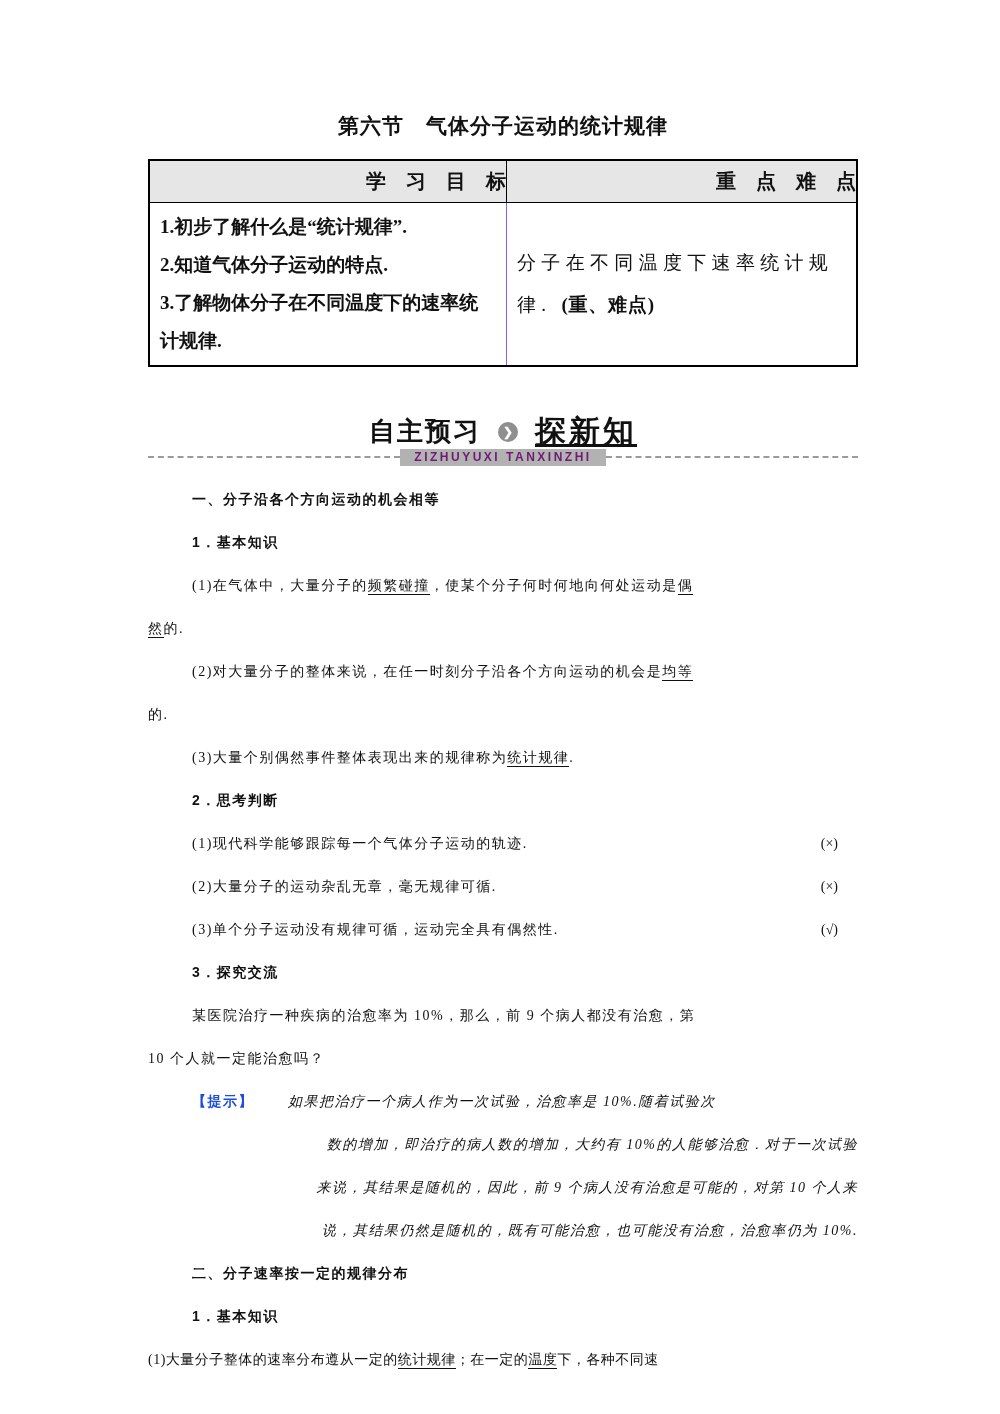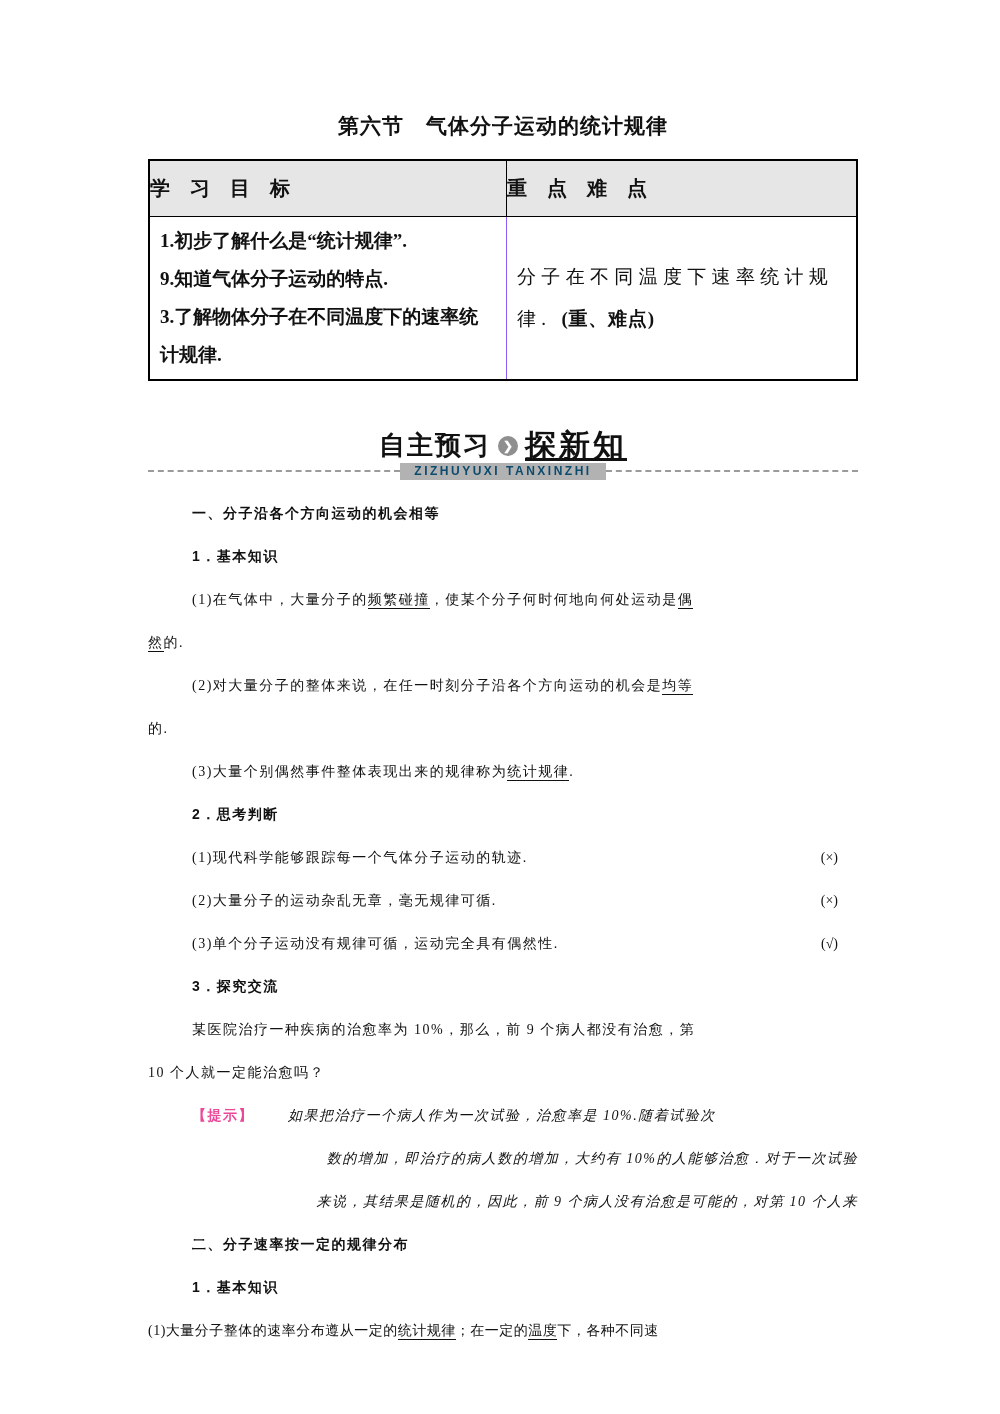--- a/index.html
+++ b/index.html
@@ -15,83 +15,83 @@
   .title {
     font-family:"Liberation Sans", sans-serif;
     font-size:21px; font-weight:bold; text-align:center; letter-spacing:1px;
   }
 
   
   .obj-table { width:100%; border-collapse:collapse; margin-top:19px; border:2px solid #000; }
   .obj-table th {
     border:1px solid #000; background:#e6e6e6;
     font-family:"Liberation Sans", sans-serif;
-    font-size:20px; font-weight:bold; height:56px; text-align:left;
+    font-size:20px; font-weight:bold; height:42px; text-align:right;
   }
   .obj-table th:first-child { width:50.5%; }
   .obj-table td { border:1px solid #8b5cf6; vertical-align:middle; padding:5px 10px; }
   .obj-cell { font-weight:bold; font-size:19px; line-height:38px; }
   .kp-cell { font-size:19px; line-height:42px; letter-spacing:0.28em; }
   .kp-cell .b { font-weight:bold; letter-spacing:0.04em; }
 
   
   .banner { margin-top:13px; }
-  .banner-text { display:flex; align-items:center; justify-content:center; gap:7px; position:relative; z-index:2;margin-top:44px; }
+  .banner-text { display:flex; align-items:center; justify-content:center; gap:17px; position:relative; z-index:2;margin-top:44px; }
   .banner-left {
     font-family:"Liberation Sans", sans-serif;
     font-size:26px; font-weight:bold; letter-spacing:2px;
   }
   .banner-right {
     font-family:"Liberation Sans", sans-serif;
     font-size:31px; font-weight:900; letter-spacing:3px;text-decoration:underline;
   }
   .banner-icon {
     width:20px; height:20px; border-radius:50%; background:#8f8f8f;
     display:inline-flex; align-items:center; justify-content:center; flex:0 0 auto;
   }
   .chev { color:#fff; font-size:12px; font-weight:bold; font-family:"Liberation Sans", sans-serif; line-height:1; }
   .banner-rule { display:flex; align-items:center; margin-top:-4px; position:relative; z-index:1; }
   .dash { flex:1; border-top:2px dashed #9b9b9b; height:0; }
   .pinyin-bar {
-    background:#b2b2b2; color:#0c4a6e;
+    background:#b2b2b2; color:#701a75;
     font-family:"Liberation Sans", sans-serif;
     font-size:12px; font-weight:bold; letter-spacing:2.5px;
     padding:1px 14px; line-height:15px; white-space:nowrap;
   }
 
   
   .bodytext { margin-top:12px; font-size:14px; letter-spacing:1.5px; }
   .line { line-height:43px; white-space:nowrap; }
   .indent { padding-left:44px; }
   .h { font-family:"Liberation Sans", sans-serif; font-weight:bold; }
   .u { border-bottom:1.6px solid #111; padding-bottom:1px;font-family:Liberation Serif, serif; }
   .judge { display:flex; justify-content:space-between; }
   .mark { letter-spacing:0; padding-right:20px; }
-  .m { color:#ec4899; font-weight:bold; font-family:"Liberation Sans", sans-serif; }
+  .m { color:#1d4ed8; font-weight:bold; font-family:"Liberation Sans", sans-serif; }
   .kai { font-style:italic;text-align:right; }
   .gap { margin-left:34px; }
   .tight { letter-spacing:0.5px; }
 </style>
 </head>
 <body>
 
 <div class="page">
 
   <h1 class="title">第六节　气体分子运动的统计规律</h1>
 
   <table class="obj-table">
     <tbody>
       <tr>
         <th>学　习　目　标</th>
         <th>重　点　难　点</th>
       </tr>
       <tr>
         <td class="obj-cell">
           <div>1.初步了解什么是“统计规律”.</div>
-          <div>9.知道气体分子运动的特点.</div>
+          <div>2.知道气体分子运动的特点.</div>
           <div>3.了解物体分子在不同温度下的速率统计规律.</div>
         </td>
         <td class="kp-cell"><span>分子在不同温度下速率统计规律. </span><span class="b">(重、难点)</span></td>
       </tr>
     </tbody>
   </table>
 
   <div class="banner">
     <div class="banner-text">
       <span class="banner-left">自主预习</span>
@@ -136,20 +136,21 @@
     <div class="line h indent">3．探究交流</div>
 
     <div class="line indent">某医院治疗一种疾病的治愈率为 10%，那么，前 9 个病人都没有治愈，第</div>
     <div class="line">10 个人就一定能治愈吗？</div>
 
     <div class="line indent">
       <span class="m">【提示】</span><span class="kai gap">如果把治疗一个病人作为一次试验，治愈率是 10%.随着试验次</span>
     </div>
     <div class="line kai">数的增加，即治疗的病人数的增加，大约有 10%的人能够治愈．对于一次试验</div>
     <div class="line kai">来说，其结果是随机的，因此，前 9 个病人没有治愈是可能的，对第 10 个人来</div>
+    <div class="line kai">说，其结果仍然是随机的，既有可能治愈，也可能没有治愈，治愈率仍为 10%.</div>
 
     <div class="line h indent">二、分子速率按一定的规律分布</div>
     <div class="line h indent">1．基本知识</div>
 
     <div class="line tight"><span>(1)大量分子整体的速率分布遵从一定的</span><span class="u">统计规律</span><span>；在一定的</span><span class="u">温度</span><span>下，各种不同速</span></div>
 
   </div>
 </div>
 
 </body></html>

